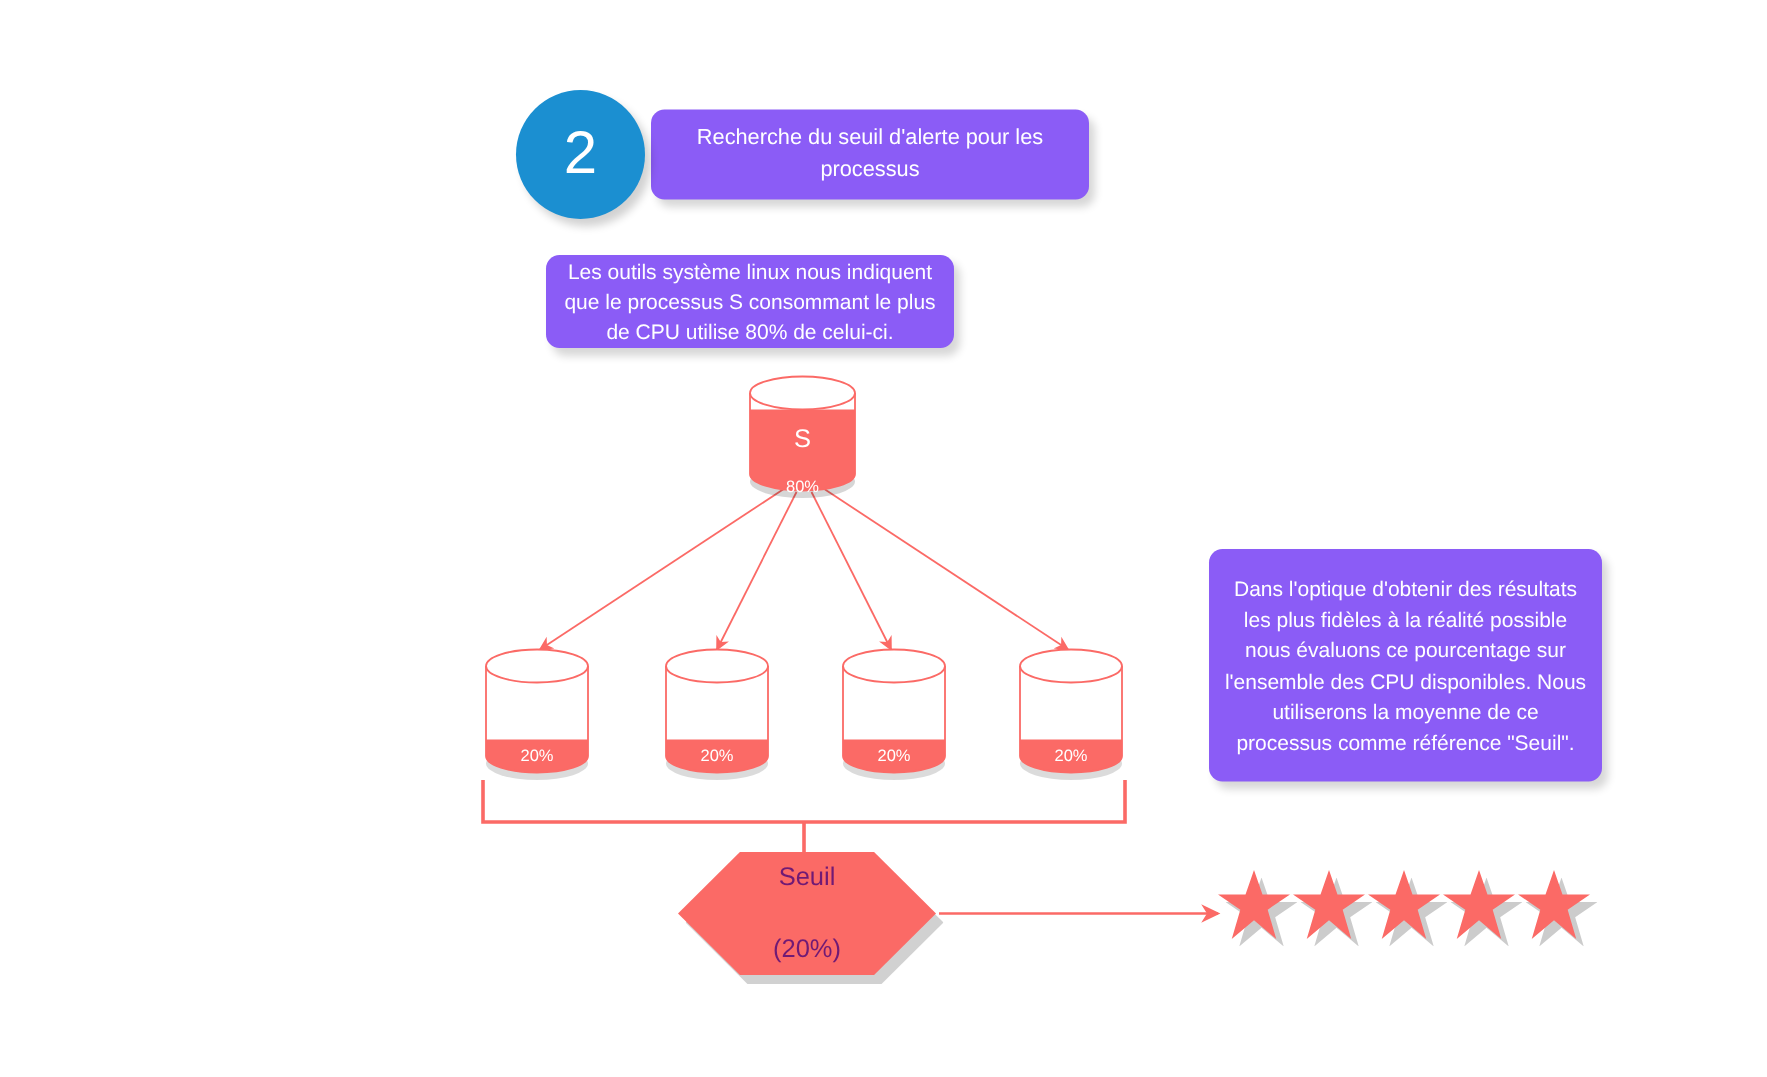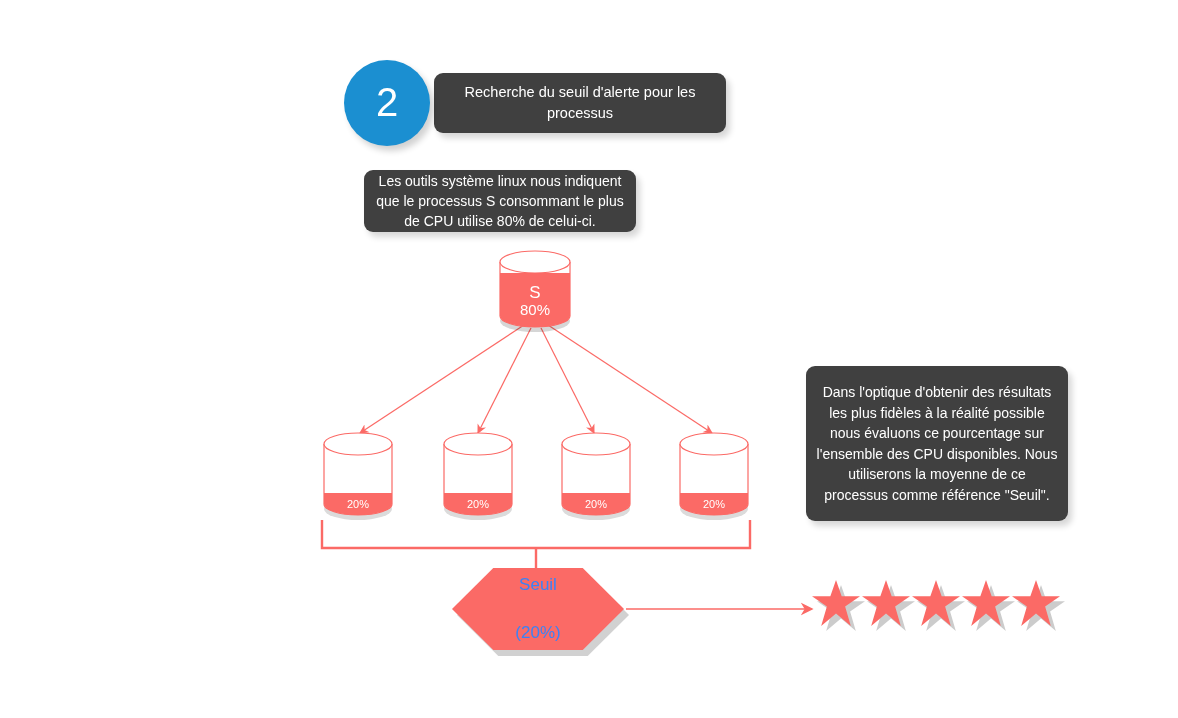--- a/index.html
+++ b/index.html
@@ -38,21 +38,21 @@
   .step-circle span {
     color: #ffffff;
     font-size: 40px;
     font-weight: 400;
     line-height: 1;
     padding-bottom: 3px;
   }
 
   .bluebox {
     position: absolute;
-    background: #404040;
+    background: #8b5cf6;
     border-radius: 9px;
     box-shadow: 4px 5px 6px rgba(0,0,0,0.16);
     color: #ffffff;
     box-sizing: border-box;
     display: flex;
     z-index: 5;
   }
   .bluebox p {
     margin: 0;
     width: 100%;
@@ -156,21 +156,21 @@
     clip-path: polygon(24% 0%, 76% 0%, 100% 50%, 76% 100%, 24% 100%, 0% 50%);
     z-index: -1;
   }
   #hexagon .hex-text {
     position: absolute;
     inset: 0;
     display: flex;
     flex-direction: column;
     align-items: center;
     justify-content: center;
-    color: #3b82f6;
+    color: #701a75;
     font-size: 17px;
     line-height: 24px;
     gap: 24px;
   }
 
   
   #stars {
     position: absolute;
     left: 812px; top: 575px;
     width: 250px; height: 56px;
@@ -249,21 +249,21 @@
       </defs>
       <ellipse cx="37" cy="70" rx="35" ry="11" fill="rgba(0,0,0,0.16)"></ellipse>
       <path d="M2,11 L2,65 A35,11 0 0 0 72,65 L72,11 Z" fill="#ffffff"></path>
       <g clip-path="url(#clipSrc)">
         <rect x="0" y="22" width="74" height="54" fill="#fb6a66"></rect>
       </g>
       <path d="M2,11 L2,65 A35,11 0 0 0 72,65 L72,11" fill="none" stroke="#fb6a66" stroke-width="1.2"></path>
       <ellipse cx="37" cy="11" rx="35" ry="11" fill="#ffffff" stroke="#fb6a66" stroke-width="1.2"></ellipse>
     </svg>
     <div class="cyl-label" style="top:32px; font-size:17px;">S</div>
-    <div class="cyl-label" style="top:50px; font-size:15px;">80%</div>
+    <div class="cyl-label" style="top:68px; font-size:11px;">80%</div>
   </div>
 
   <div class="cyl cyl-cpu" style="left:322px; top:433px; width:72px; height:84px;">
     <svg width="72" height="84" viewBox="0 0 72 84">
       <defs>
         <clipPath id="clipC1">
             <path d="M2,11 L2,71 A34,11 0 0 0 70,71 L70,11 Z"></path>
           </clipPath>
       </defs>
       <ellipse cx="36" cy="76" rx="34" ry="11" fill="rgba(0,0,0,0.14)"></ellipse>

